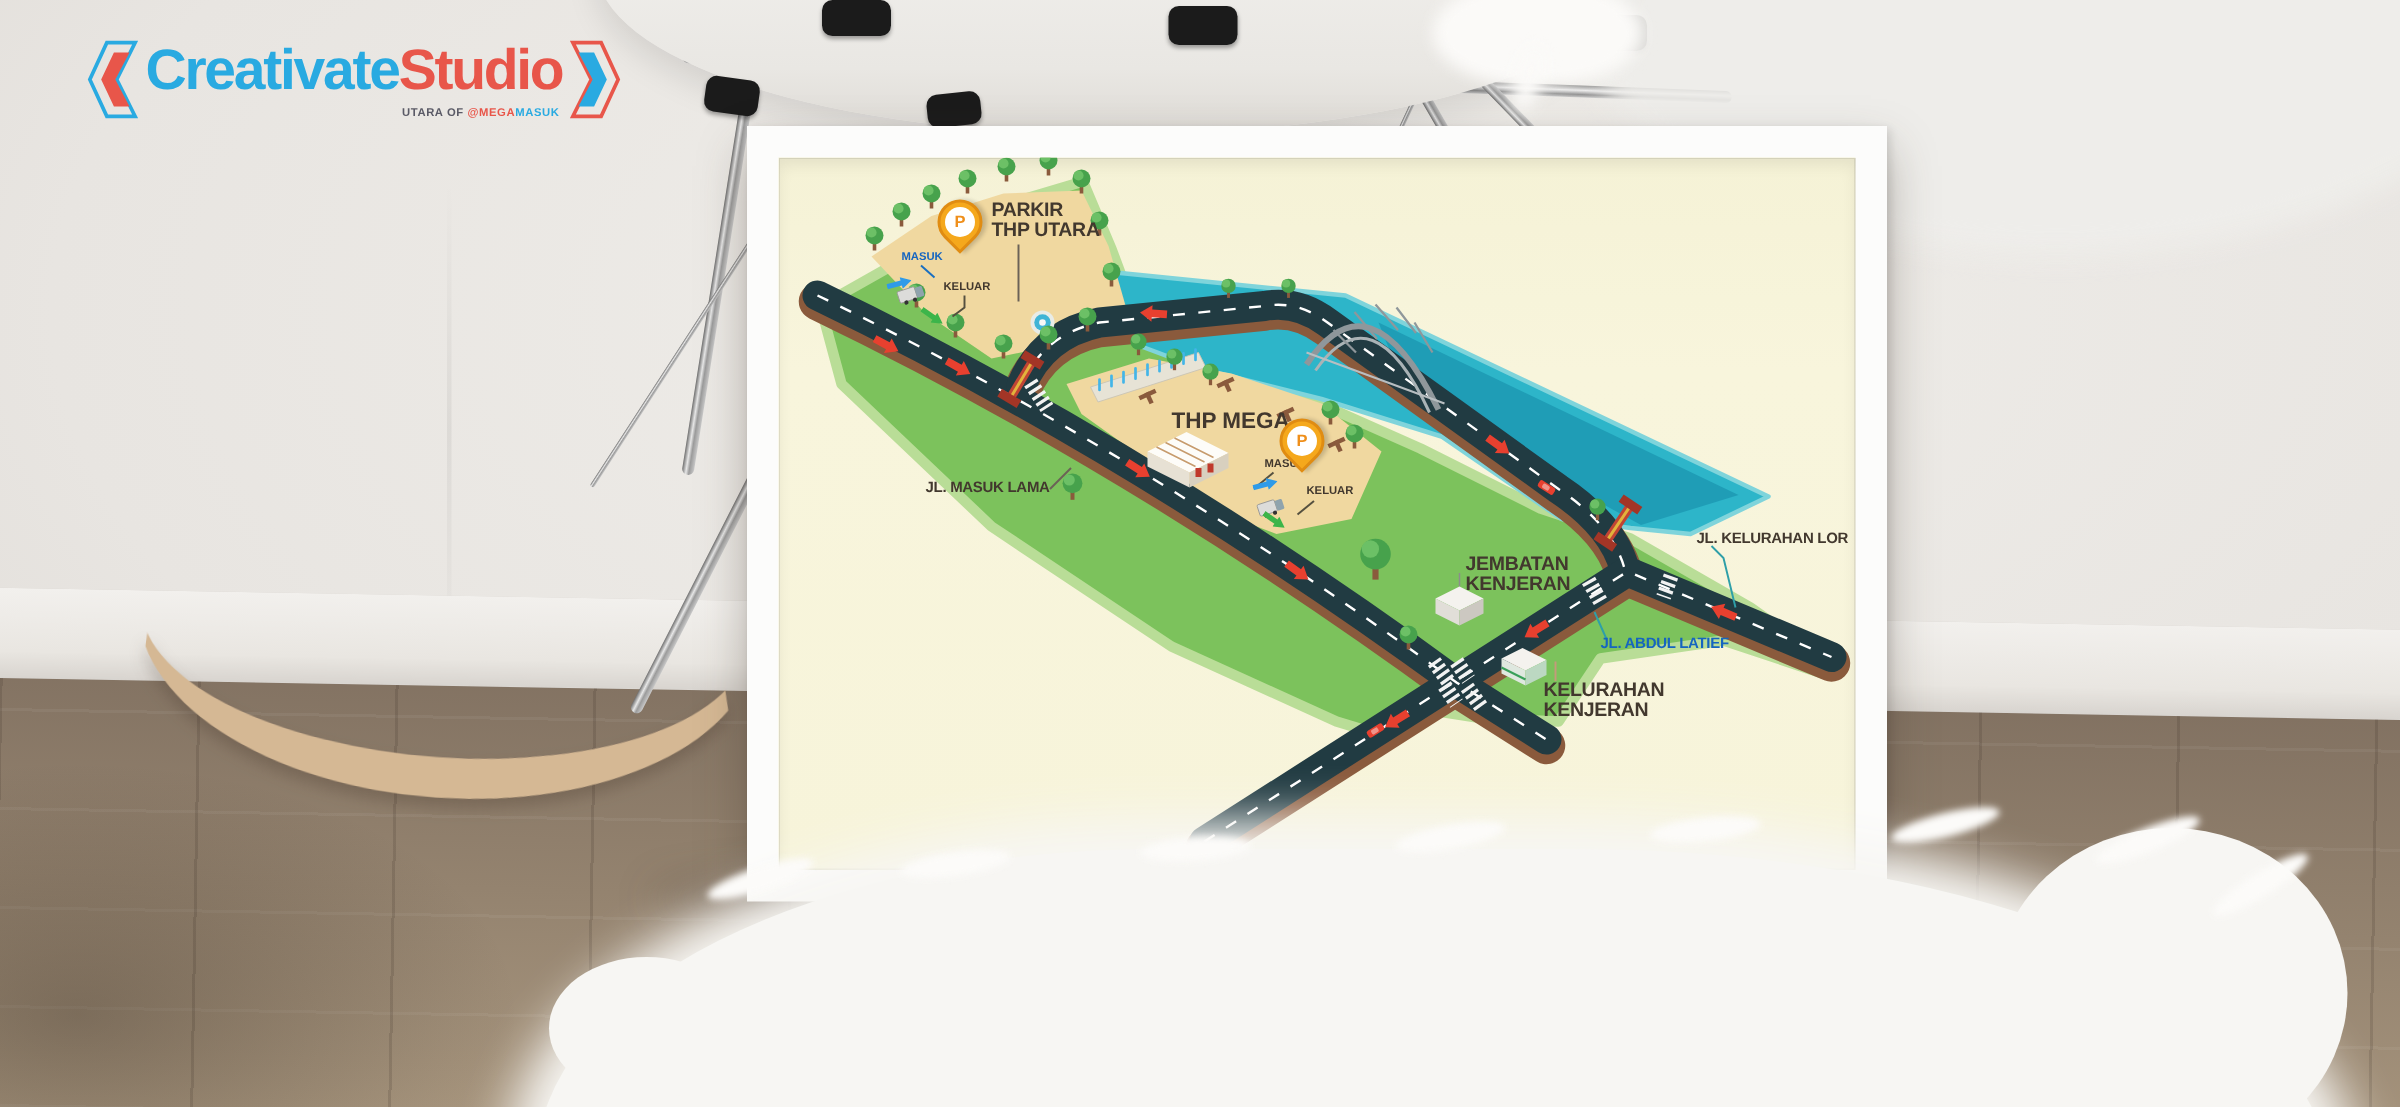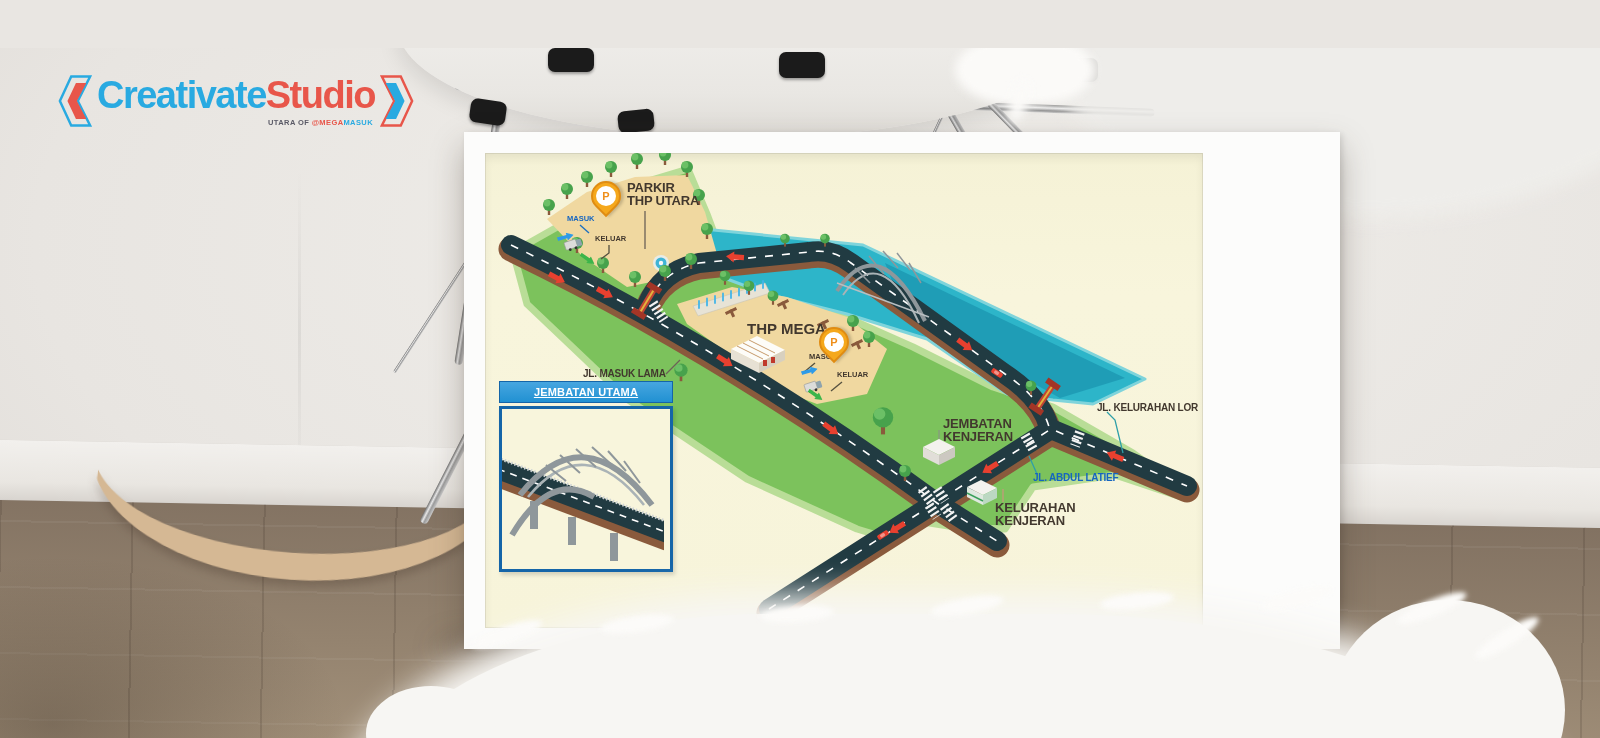--- a/index.html
+++ b/index.html
@@ -1,17 +1,17 @@
 <!DOCTYPE html>
 <html style="--wall: #e8e5e1; --baseboard: #f2f0ed; --floor_dark: #7d6d5e; --floor_mid: #94836f; --floor_light: #a9977f; --fur: #f7f6f3; --rocker: #d5b894; --frame: #fcfcfb; --cream: #f8f5dc; --land: #7cc25c; --land_rim: #b9dd97; --water: #2db5c9; --water_deep: #1f9db6; --water_edge: #7fd4db; --sand: #f0d8a0; --road: #213b42; --road_base: #8a5a3c; --red: #e8402f; --pin: #f5a81c; --pin_border: #e08c12; --banner: #2191d2; --banner_border: #1565a8; --label: #42382e; --label_blue: #1565c0; --leader: #6b6257; --teal: #2e9fa8; --blue_arrow: #2f9be8; --green_arrow: #3cb54a; --steel: #8f979b; --steel_light: #aab3b6; --tree: #47a24c; --tree_light: #6cc066; --trunk: #8a5a3c; --gate: #c14434; --gate_dark: #a33526; --logo_blue: #29aae1; --logo_red: #e8564a; --logo_gray: #5a5a66;"><head>
 <meta charset="utf-8">
 <style>
   html,body{margin:0;padding:0;}
   body{width:1600px;height:738px;overflow:hidden;font-family:"Liberation Sans",sans-serif;position:relative;background:#e9e6e2;}
-  .scene{position:absolute;inset:0;overflow:hidden;margin-top:48px;}
+  .scene{position:absolute;inset:0;overflow:hidden;}
 
   
   .wall{position:absolute;inset:0;background:radial-gradient(1300px 650px at 55% 28%, #f0eeea, var(--wall,#e8e5e1) 65%, #ddd9d4);}
   .wall-corner{position:absolute;left:298px;top:120px;width:3px;height:330px;background:linear-gradient(rgba(0,0,0,0),rgba(0,0,0,.06),rgba(0,0,0,0));}
   .baseboard{position:absolute;left:-20px;top:406px;width:1660px;height:60px;transform:rotate(1deg);
     background:linear-gradient(var(--baseboard,#f2f0ed),#e9e6e1 70%,#d8d4cf);border-bottom:2px solid rgba(0,0,0,.10);}
   .floor{position:absolute;left:0;top:438px;width:1600px;height:300px;
     background:
       repeating-linear-gradient(91deg, rgba(50,38,30,.16) 0 2px, rgba(50,38,30,0) 2px 132px),
       repeating-linear-gradient(1deg, rgba(255,255,255,.05) 0 2px, rgba(255,255,255,0) 2px 66px),
@@ -42,21 +42,21 @@
   
   .logo{position:absolute;left:58px;top:26px;display:flex;align-items:center;gap:5px;z-index:20;}
   .logo-title{font-weight:800;font-size:38px;letter-spacing:-1.5px;line-height:1;position:relative;padding-bottom:12px;}
   .logo-p1{color:var(--logo_blue,#29aae1);}
   .logo-p2{color:var(--logo_red,#e8564a);}
   .tagline{position:absolute;right:2px;bottom:0;font-size:7.5px;font-weight:700;letter-spacing:.4px;color:var(--logo_gray,#5a5a66);}
   .tagline .brand{color:var(--logo_red,#e8564a);text-align:right;}
   .tagline .suffix{color:var(--logo_blue,#29aae1);}
 
   
-  .frame{position:absolute;left:464px;top:84px;width:876px;height:517px;background:var(--frame,#fcfcfb);
+  .frame{position:absolute;left:498px;top:84px;width:760px;height:517px;background:var(--frame,#fcfcfb);
     padding:21px;box-sizing:border-box;z-index:10;
     box-shadow:0 16px 30px rgba(70,58,46,.35), 2px 2px 6px rgba(0,0,0,.12);}
   .poster{position:relative;width:718px;height:475px;overflow:hidden;
     background:linear-gradient(180deg,#f5f2d6,var(--cream,#f8f5dc) 30%,#f7f4da);
     box-shadow:inset 0 0 0 1px rgba(0,0,0,.08), inset 0 5px 10px rgba(0,0,0,.07);}
   .map-svg{position:absolute;inset:0;}
 
   
   .lbl{position:absolute;color:var(--label,#42382e);font-weight:800;letter-spacing:-.2px;line-height:1.02;white-space:nowrap;}
   .lbl-big{font-size:13px;}
@@ -352,40 +352,20 @@
       </div>
       <div class="pin" style="left:334px;top:174px;">
         <div class="pin-dot">P</div>
       </div>
 
       <div class="msarrow blue" style="left:72px;top:80px;transform:rotate(-15deg);"></div>
       <div class="msarrow green" style="left:94px;top:102px;transform:rotate(35deg);"></div>
       <div class="msarrow blue" style="left:316px;top:214px;transform:rotate(-15deg);"></div>
       <div class="msarrow green" style="left:322px;top:238px;transform:rotate(35deg);"></div>
 
-      <div class="inset">
-        <div class="inset-banner">
-          <span>JEMBATAN UTAMA</span>
-        </div>
-        <div class="inset-body">
-          <svg width="162" height="154" viewBox="0 0 162 154">
-            <line x1="-4" y1="66" x2="166" y2="130" stroke="var(--road_base,#8a5a3c)" stroke-width="24"></line>
-            <line x1="-4" y1="60" x2="166" y2="124" stroke="var(--road,#213b42)" stroke-width="20"></line>
-            <line x1="-4" y1="60" x2="166" y2="124" stroke="#fff" stroke-width="1.6" stroke-dasharray="7 6"></line>
-            <line x1="-4" y1="49" x2="166" y2="113" stroke="#cfd4d6" stroke-width="3" stroke-dasharray="1.5 2"></line>
-            <rect x="28" y="92" width="8" height="28" fill="var(--steel,#8f979b)"></rect>
-            <rect x="66" y="108" width="8" height="28" fill="var(--steel,#8f979b)"></rect>
-            <rect x="108" y="124" width="8" height="28" fill="var(--steel,#8f979b)"></rect>
-            <path d="M10,126 Q48,62 92,88" fill="none" stroke="var(--steel,#8f979b)" stroke-width="6"></path>
-            <path d="M18,86 Q82,6 150,96" fill="none" stroke="var(--steel,#8f979b)" stroke-width="6"></path>
-            <path d="M26,88 Q82,20 142,96" fill="none" stroke="var(--steel_light,#aab3b6)" stroke-width="2.6"></path>
-            <path d="M44,56 L64,72 M58,46 L78,64 M74,40 L94,58 M90,38 L110,56 M106,42 L124,62 M122,52 L138,74" stroke="var(--steel,#8f979b)" stroke-width="2"></path>
-          </svg>
-        </div>
-      </div>
 
     </div>
   </div>
 
   <div class="rug"></div>
   <div class="rug-b" style="left:1330px;top:552px;width:235px;height:220px;"></div>
   <div class="rug-b" style="left:366px;top:638px;width:130px;height:95px;"></div>
   <div class="tuft" style="left:470px;top:578px;transform:rotate(-18deg);"></div>
   <div class="tuft" style="left:600px;top:568px;transform:rotate(-8deg);"></div>
   <div class="tuft" style="left:760px;top:558px;transform:rotate(-4deg);"></div>

